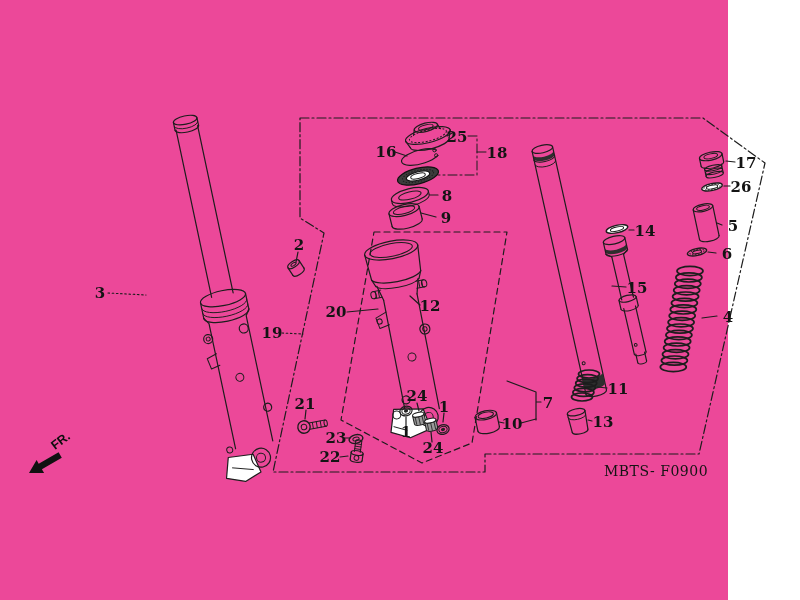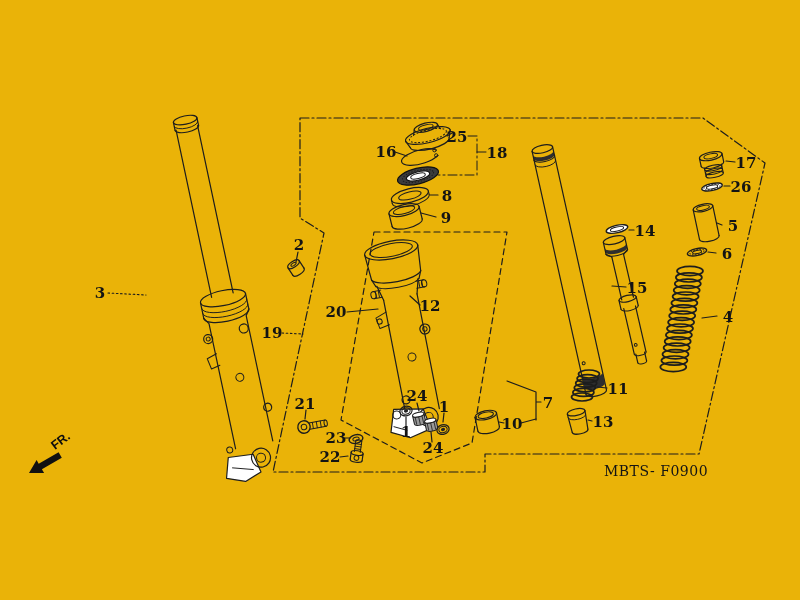--- a/index.html
+++ b/index.html
@@ -1,16 +1,16 @@
 <!DOCTYPE html>
 <html><head>
 <meta charset="utf-8">
 <style>
   html,body{margin:0;padding:0;width:800px;height:600px;background:#ffffff;overflow:hidden;}
-  #stage{position:relative;width:800px;height:600px;background:#eab308;}
+  #stage{position:relative;width:728px;height:600px;background:#ec4899;}
   svg{display:block}
   .s{stroke:#1d1d1d;fill:none;stroke-width:1.2;stroke-linecap:round;stroke-linejoin:round}
   .sw1{stroke-width:1}
   .sw09{stroke-width:.9}
   .sw14{stroke-width:1.4}
   .sw17{stroke-width:1.7}
   .fw{fill:#fff}
   .fd{fill:#2e2e2e;stroke:none}
   .fg{fill:#9a9a9a;stroke:#1d1d1d;stroke-width:1}
   .dash{stroke-dasharray:6 4}

